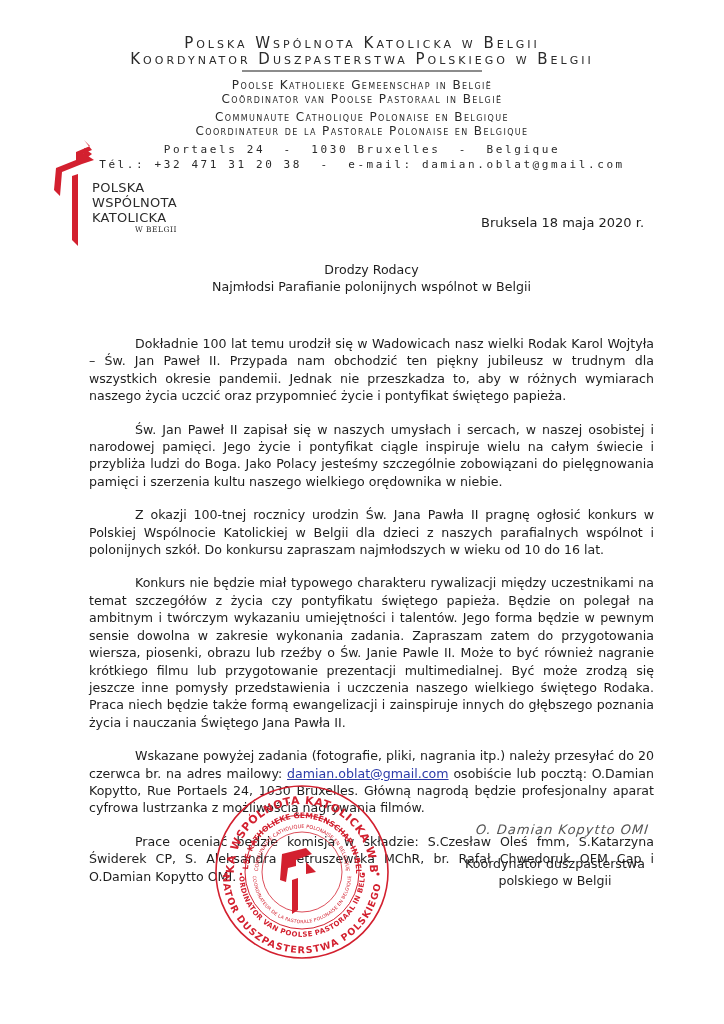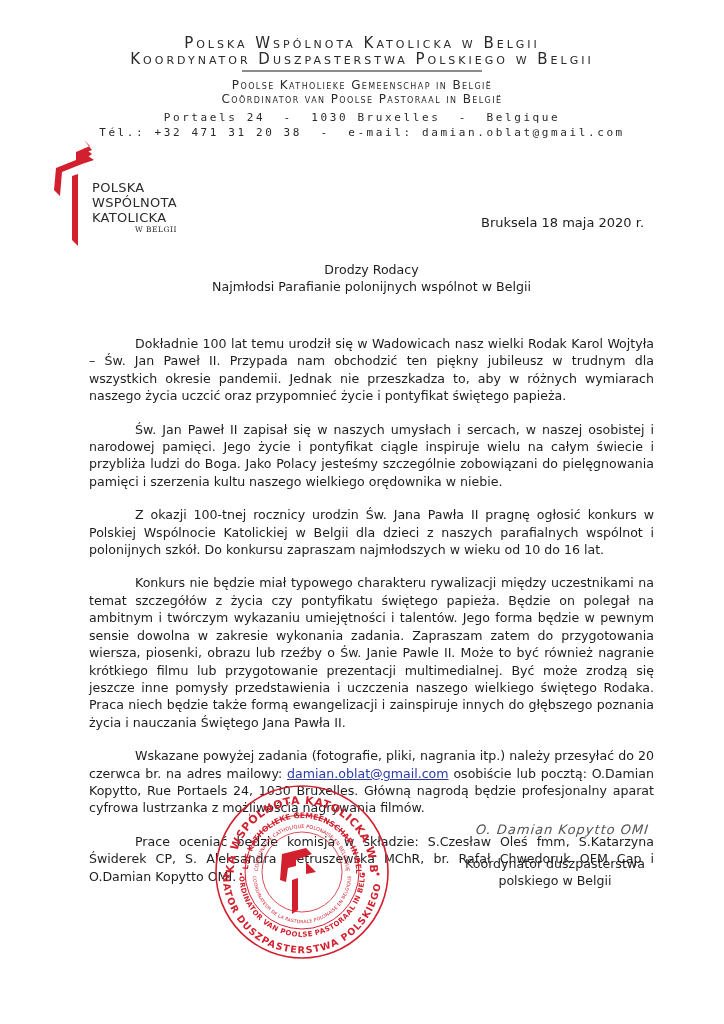--- a/index.html
+++ b/index.html
@@ -32,20 +32,24 @@
 </head>
 <body>
 
 <div class="letterhead">
   <div class="lh-line lh-main">Polska Wspólnota Katolicka w Belgii</div>
   <div class="lh-line lh-main">Koordynator Duszpasterstwa Polskiego w Belgii</div>
   <div class="lh-divider"></div>
   <div class="lh-group">
     <div class="lh-line lh-sub">Poolse Katholieke Gemeenschap in België</div>
     <div class="lh-line lh-sub">Coördinator van Poolse Pastoraal in België</div>
+  </div>
+  <div class="lh-group">
+    <div class="lh-line lh-sub">Communaute Catholique Polonaise en Belgique</div>
+    <div class="lh-line lh-sub">Coordinateur de la Pastorale Polonaise en Belgique</div>
   </div>
   <div class="lh-line lh-addr" style="white-space:pre;">Portaels 24  -  1030 Bruxelles  -  Belgique</div>
   <div class="lh-line lh-addr" style="white-space:pre;">Tél.: +32 471 31 20 38  -  e-mail: damian.oblat@gmail.com</div>
 </div>
 
 <div class="logo">
   <svg width="60" height="110" viewBox="0 0 60 110" style="position:absolute;left:0;top:0;">
     <polygon points="10,8 30,2 36,8 22,14 22,22 2,30 0,52 6,58 8,34 28,26 28,16 38,12 30,2" fill="#d3202f"></polygon>
     <polygon points="30,10 38,16 30,22" fill="#d3202f"></polygon>
     <polygon points="28,14 40,22 28,26" fill="#d3202f"></polygon>

